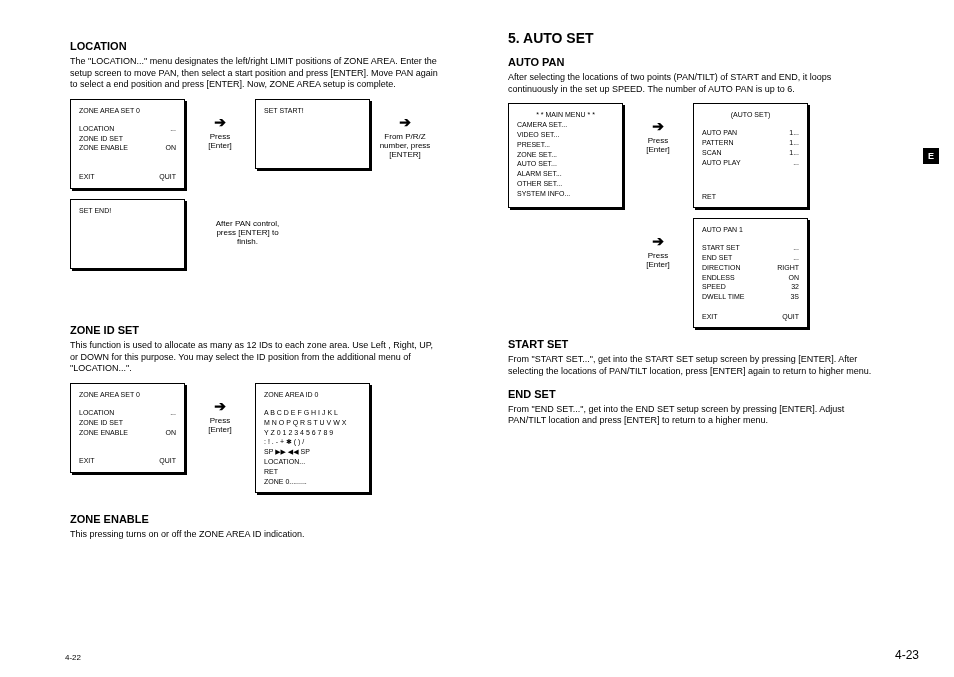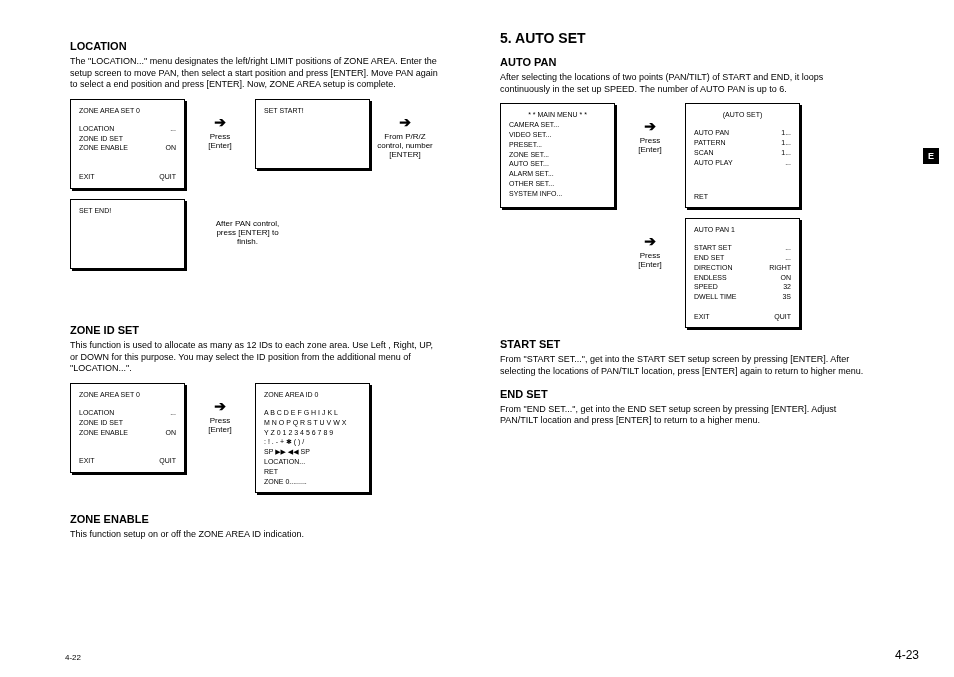--- a/index.html
+++ b/index.html
@@ -11,20 +11,21 @@
     height: 677px;
     position: relative;
     overflow: hidden;
   }
   .page {
     display: flex;
     position: absolute;
     top: 30px;
     left: 70px;
     width: 840px;
+    gap: 8px;
   }
   .col {
     width: 400px;
     padding-right: 30px;
   }
   .col.right {
     padding-left: 30px;
     padding-right: 0;
   }
   h2 { font-size: 14px; font-weight: bold; margin-bottom: 5px; }
@@ -115,21 +116,21 @@
         <div>[Enter]</div>
       </div>
       <div class="box small">
         <div class="box-line">
             <span>SET START!</span>
           </div>
       </div>
       <div class="arrow-block">
         <div class="arrow">➔</div>
         <div>From P/R/Z</div>
-        <div>control, number</div>
+        <div>number, press</div>
         <div>[ENTER]</div>
       </div>
     </div>
 
     <div class="row">
       <div class="box small">
         <div class="box-line">
             <span>SET END!</span>
           </div>
       </div>
@@ -183,21 +184,21 @@
         <div>Y Z 0 1 2 3 4 5 6 7 8  9</div>
         <div>:  !   .  -  +  ✱ (  ) /</div>
         <div>SP ▶▶ ◀◀ SP</div>
         <div>LOCATION...</div>
         <div>RET</div>
         <div>ZONE  0.........</div>
       </div>
     </div>
 
     <h3 style="margin-top:20px;">ZONE ENABLE</h3>
-    <p>This function setup on or off the ZONE AREA ID indication.</p>
+    <p>This pressing turns on or off the ZONE AREA ID indication.</p>
   </div>
 
   <div class="col right">
     <h2>5. AUTO SET</h2>
 
     <h3>AUTO PAN</h3>
     <p>After selecting the locations of two points (PAN/TILT) of START and END, it loops continuously in the set up SPEED. The number of AUTO PAN is up to 6.</p>
 
     <div class="row">
       <div class="box" style="min-height:105px;">

